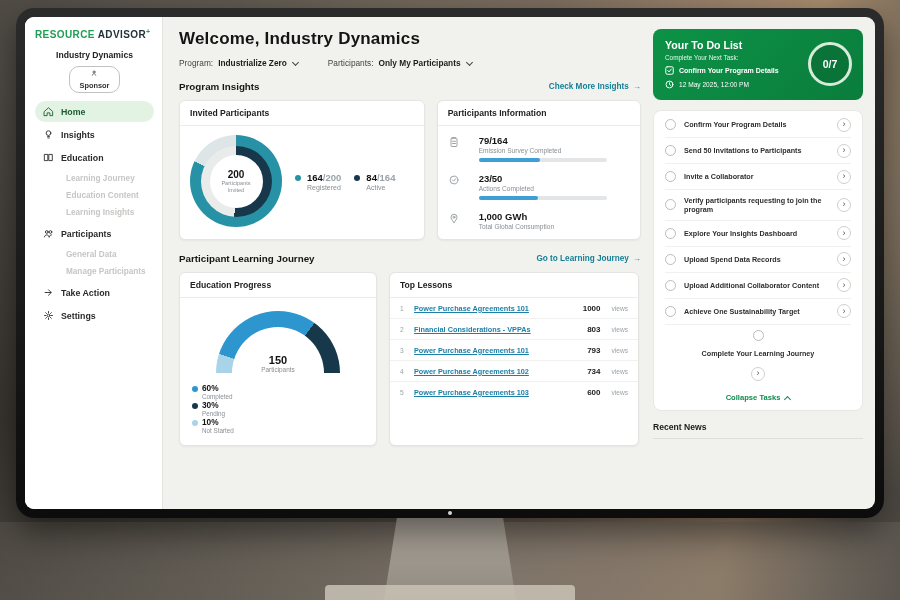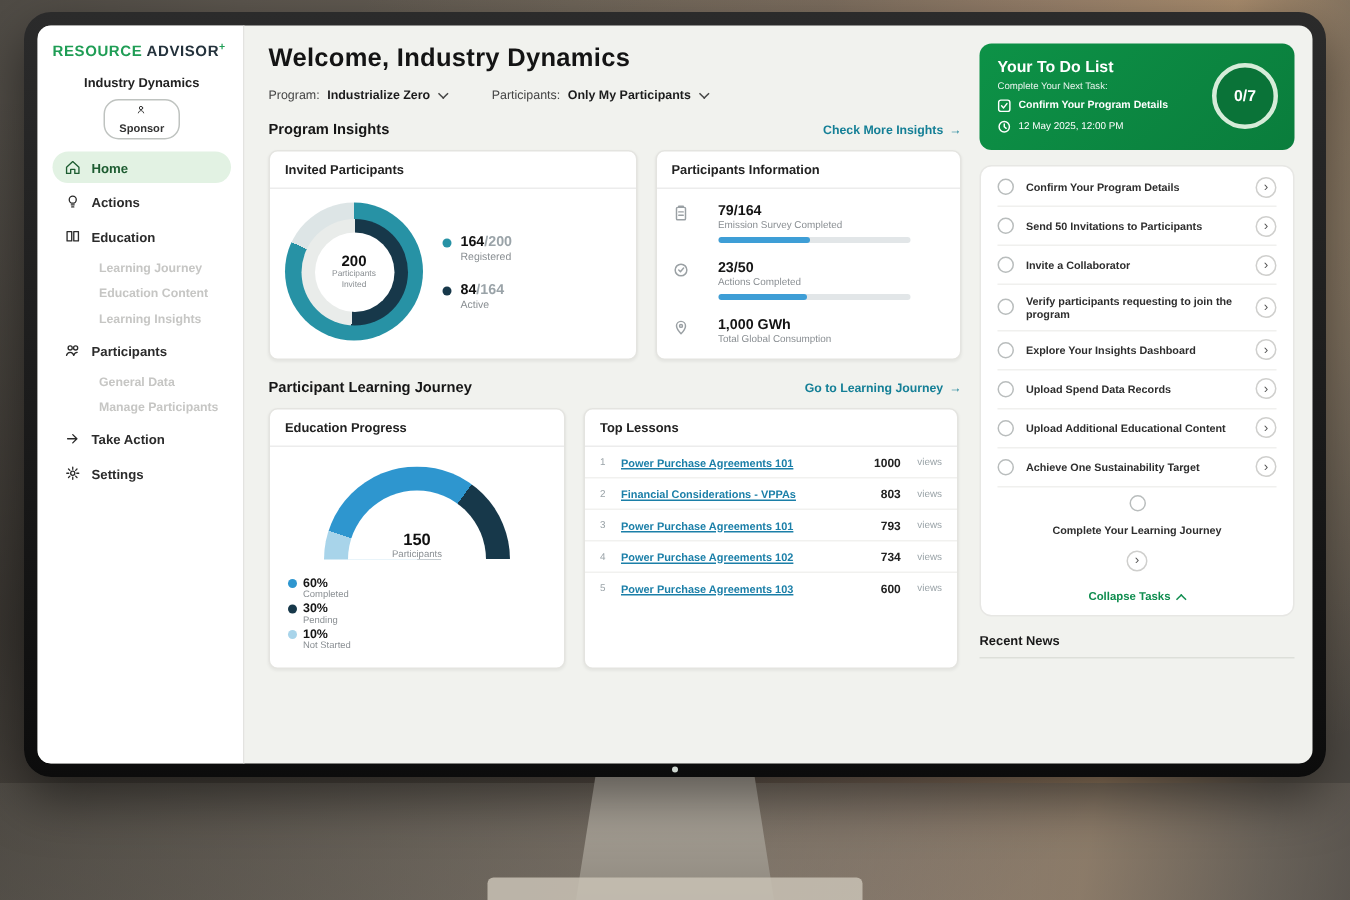--- a/index.html
+++ b/index.html
@@ -66,21 +66,21 @@
   .donut { width:92px; height:92px; border-radius:50%;
     background:conic-gradient(#2792a5 0 82%, #dde5e6 82% 100%);
     display:flex; align-items:center; justify-content:center; flex:none; }
   .donut-mid { width:71px; height:71px; border-radius:50%;
     background:conic-gradient(#17384a 0 51%, #e9ecea 51% 100%);
     display:flex; align-items:center; justify-content:center; }
   .donut-hole { width:53px; height:53px; border-radius:50%; background:#fff;
     display:flex; flex-direction:column; align-items:center; justify-content:center; text-align:center; }
   .donut-val { font-size:10px; font-weight:bold; color:#111; }
   .donut-lab { font-size:5.6px; color:#8a8f93; width:42px; line-height:1.25; }
-  .legend-col { display:flex; flex-direction:column; gap:13px; }
+  .legend-col { display:flex; flex-direction:row; gap:13px; }
   .leg { display:flex; align-items:flex-start; gap:6px; }
   .dot { width:6px; height:6px; border-radius:50%; flex:none; margin-top:3px; }
   .dot.teal { background:#2792a5; } .dot.navy { background:#17384a; }
   .dot.blue { background:#2e96cf; } .dot.pale { background:#a8d4ea; }
   .leg-val { font-size:9.5px; font-weight:bold; color:#111; }
   .leg-total { color:#9aa3a8; font-weight:bold; }
   .leg-lab { font-size:7px; color:#8a8f93; margin-top:1px; }
 
   .card-info { width:208px; }
   .info-body { display:flex; flex-direction:column; gap:11px; }
@@ -171,21 +171,21 @@
         <svg viewBox="0 0 16 16">
             <path d="M2 8l6-5.5L14 8v6h-4v-4H6v4H2z"></path>
           </svg>
         <span>Home</span>
       </div>
       <div class="nav-item">
         <svg viewBox="0 0 16 16">
             <circle cx="8" cy="6" r="3.4"></circle>
             <path d="M6.6 11h2.8M7 13h2"></path>
           </svg>
-        <span>Actions</span>
+        <span>Insights</span>
       </div>
       <div class="nav-item">
         <svg viewBox="0 0 16 16">
             <path d="M2.5 3.5h4.5v9H2.5zM9 3.5h4.5v9H9z"></path>
           </svg>
         <span>Education</span>
       </div>
       <div class="nav-sub">Learning Journey</div>
       <div class="nav-sub">Education Content</div>
       <div class="nav-sub">Learning Insights</div>
@@ -443,21 +443,21 @@
           <span class="task-label">Explore Your Insights Dashboard</span>
           <span class="task-go">›</span>
         </div>
         <div class="task">
           <span class="task-check"></span>
           <span class="task-label">Upload Spend Data Records</span>
           <span class="task-go">›</span>
         </div>
         <div class="task">
           <span class="task-check"></span>
-          <span class="task-label">Upload Additional Educational Content</span>
+          <span class="task-label">Upload Additional Collaborator Content</span>
           <span class="task-go">›</span>
         </div>
         <div class="task">
           <span class="task-check"></span>
           <span class="task-label">Achieve One Sustainability Target</span>
           <span class="task-go">›</span>
         </div>
         <div class="task" style="border-bottom:none;flex-direction:column;">
           <span class="task-check"></span>
           <span class="task-label">Complete Your Learning Journey</span>

